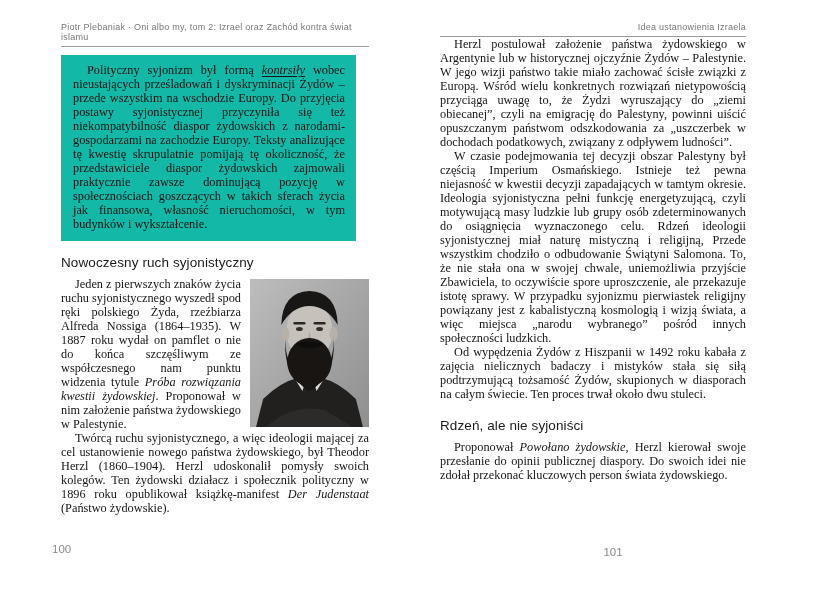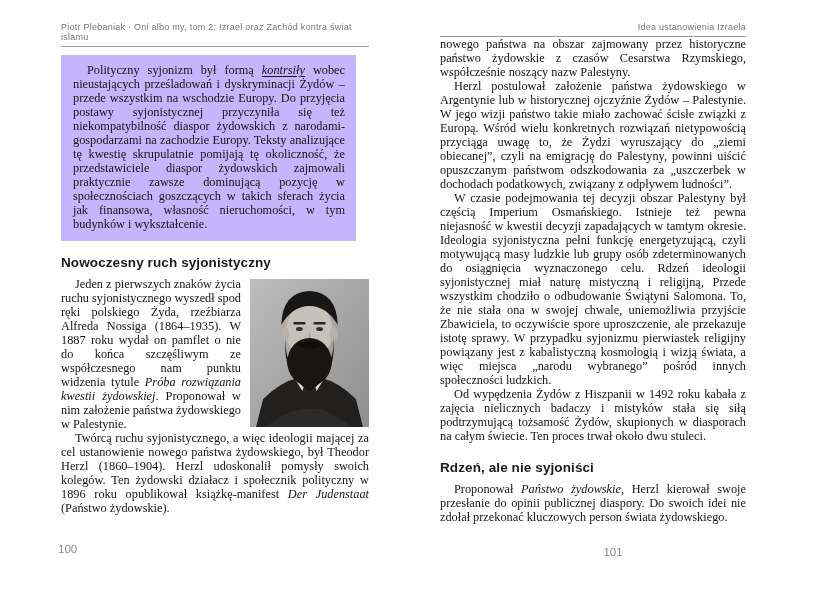--- a/index.html
+++ b/index.html
@@ -16,36 +16,36 @@
 
   .running-head{
     font-family:"Liberation Sans", sans-serif;
     font-size:9px;letter-spacing:.25px;color:#767676;
     padding-bottom:4px;border-bottom:1px solid #9b9b9b;
   }
   #right-page .running-head{text-align:right;}
 
   .quote-box{
     margin-top:9px;margin-right:13px;
-    background:#c4b5fd;
+    background:#14b8a6;
     padding:8px 11px 10px 12px;
     font-size:12.3px;line-height:14px;
     text-align:justify;text-indent:14px;
     hyphens:auto;
   }
   .quote-box em.key-term{
     font-style:italic;
     text-decoration:underline;
     text-underline-offset:2px;
   }
 
   h2.section-heading{
     margin:14px 0 7px 0;
     font-family:"Liberation Sans", sans-serif;
-    font-size:13.5px;font-weight:bold;color:#1a1a1a;
+    font-size:13.5px;font-weight:normal;color:#1a1a1a;
     letter-spacing:.1px;
   }
   #right-page h2.section-heading{margin-top:17px;}
 
   p.body-para{
     margin:0;
     font-size:12.3px;line-height:14px;
     text-align:justify;text-indent:14px;
     hyphens:auto;
   }
@@ -59,21 +59,21 @@
   }
   .photo-frame svg{display:block;width:100%;height:100%;}
 
   .clearfix::after{content:"";display:block;clear:both;}
 
   .page-number{
     position:absolute;
     font-family:"Liberation Sans", sans-serif;
     font-size:11.5px;color:#8b8b8b;
   }
-  #page-number-left{left:58px;top:543px;text-align:center;}
+  #page-number-left{left:52px;top:543px;text-align:center;}
   #page-number-right{left:460px;width:306px;top:546px;text-align:center;}
 
   .first-content{margin-top:8px;}
 </style>
 </head>
 <body>
 
 <div class="page" id="left-page">
   <div class="running-head">Piotr Plebaniak · Oni albo my, tom 2: Izrael oraz Zachód kontra świat islamu</div>
 
@@ -129,29 +129,28 @@
 
   <p class="body-para">
     <span>Twórcą ruchu syjonistycznego, a więc ideologii mającej za cel ustanowienie nowego państwa żydowskiego, był Theodor Herzl (1860–1904). Herzl udoskonalił pomysły swoich kolegów. Ten żydowski działacz i społecznik polityczny w 1896 roku opublikował książkę-manifest </span><em class="book-title">Der Judenstaat</em><span> (Państwo żydowskie).</span>
   </p>
 
 </div>
 
 <div class="page" id="right-page">
   <div class="running-head">Idea ustanowienia Izraela</div>
 
-  <p class="body-para noindent first-content">nowego państwa na obszar zajmowany przez historyczne państwo żydowskie z czasów Cesarstwa Rzymskiego, współcześnie noszący nazw Palestyny.</p>
 
   <p class="body-para">Herzl postulował założenie państwa żydowskiego w Argentynie lub w historycznej ojczyźnie Żydów – Palestynie. W jego wizji państwo takie miało zachować ścisłe związki z Europą. Wśród wielu konkretnych rozwiązań nietypowością przyciąga uwagę to, że Żydzi wyruszający do „ziemi obiecanej”, czyli na emigrację do Palestyny, powinni uiścić opuszczanym państwom odszkodowania za „uszczerbek w dochodach podatkowych, związany z odpływem ludności”.</p>
 
   <p class="body-para">W czasie podejmowania tej decyzji obszar Palestyny był częścią Imperium Osmańskiego. Istnieje też pewna niejasność w kwestii decyzji zapadających w tamtym okresie. Ideologia syjonistyczna pełni funkcję energetyzującą, czyli motywującą masy ludzkie lub grupy osób zdeterminowanych do osiągnięcia wyznaczonego celu. Rdzeń ideologii syjonistycznej miał naturę mistyczną i religijną, Przede wszystkim chodziło o odbudowanie Świątyni Salomona. To, że nie stała ona w swojej chwale, uniemożliwia przyjście Zbawiciela, to oczywiście spore uproszczenie, ale przekazuje istotę sprawy. W przypadku syjonizmu pierwiastek religijny powiązany jest z kabalistyczną kosmologią i wizją świata, a więc miejsca „narodu wybranego” pośród innych społeczności ludzkich.</p>
 
   <p class="body-para">Od wypędzenia Żydów z Hiszpanii w 1492 roku kabała z zajęcia nielicznych badaczy i mistyków stała się siłą podtrzymującą tożsamość Żydów, skupionych w diasporach na całym świecie. Ten proces trwał około dwu stuleci.</p>
 
   <h2 class="section-heading">Rdzeń, ale nie syjoniści</h2>
 
   <p class="body-para">
-    <span>Proponował </span><em class="book-title">Państwo żydowskie</em><span>, Herzl kierował swoje przesłanie do opinii publicznej diaspory. Do swoich idei nie zdołał przekonać kluczowych person świata żydowskiego.</span>
+    <span>Proponował </span><em class="book-title">Powołano żydowskie</em><span>, Herzl kierował swoje przesłanie do opinii publicznej diaspory. Do swoich idei nie zdołał przekonać kluczowych person świata żydowskiego.</span>
   </p>
 </div>
 
 <div class="page-number" id="page-number-left">100</div>
 <div class="page-number" id="page-number-right">101</div>
 
 </body></html>

